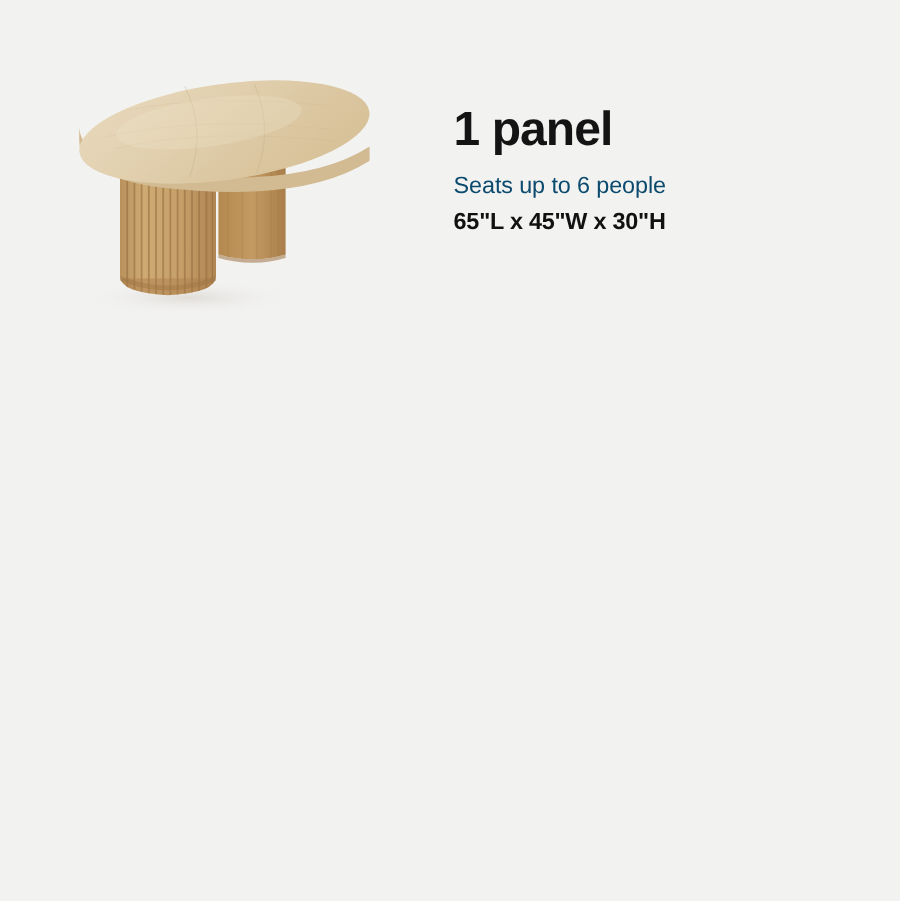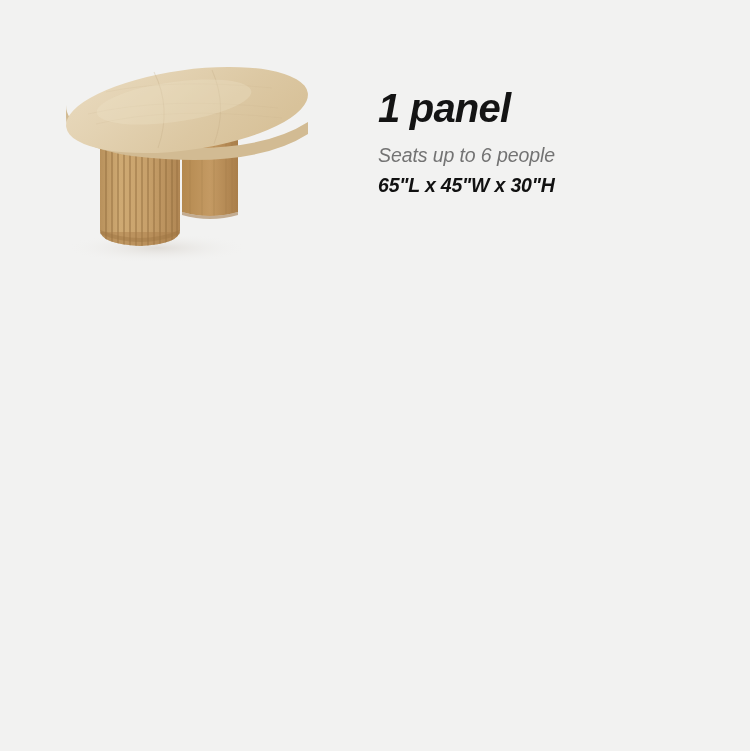--- a/index.html
+++ b/index.html
@@ -30,37 +30,37 @@
   #block-1 { top: 0;   height: 375px; }
   #block-2 { top: 375px; height: 376px; }
 
   
   .spec {
     position: absolute;
     left: 378px;
     width: 340px;
     color: #111111;
   }
-  #spec-1 { top: 88px; font-style: italic; }
+  #spec-1 { top: 88px; }
 
   .spec-title {
     font-size: 40px;
     font-weight: 700;
     letter-spacing: -0.8px;
     line-height: 1.02;
     margin: 0 0 14px 0;
     color: #141414;
   }
   .spec-seats {
     font-size: 19.5px;
     font-weight: 400;
     letter-spacing: -0.1px;
     line-height: 1.25;
     margin: 0 0 6px 0;
-    color: #737373;
+    color: #0c4a6e;
   }
   .spec-dims {
     font-size: 19.5px;
     font-weight: 700;
     letter-spacing: -0.2px;
     line-height: 1.25;
     margin: 0;
     color: #111111;
   }
 

